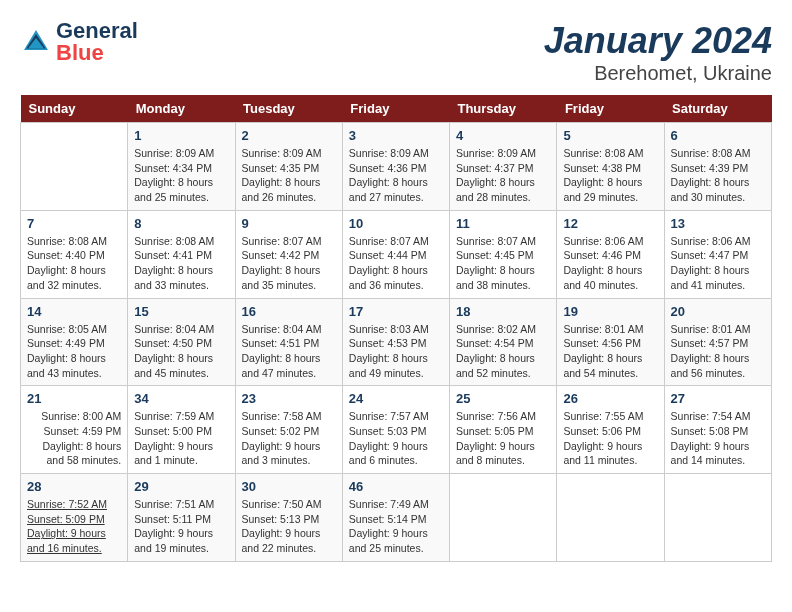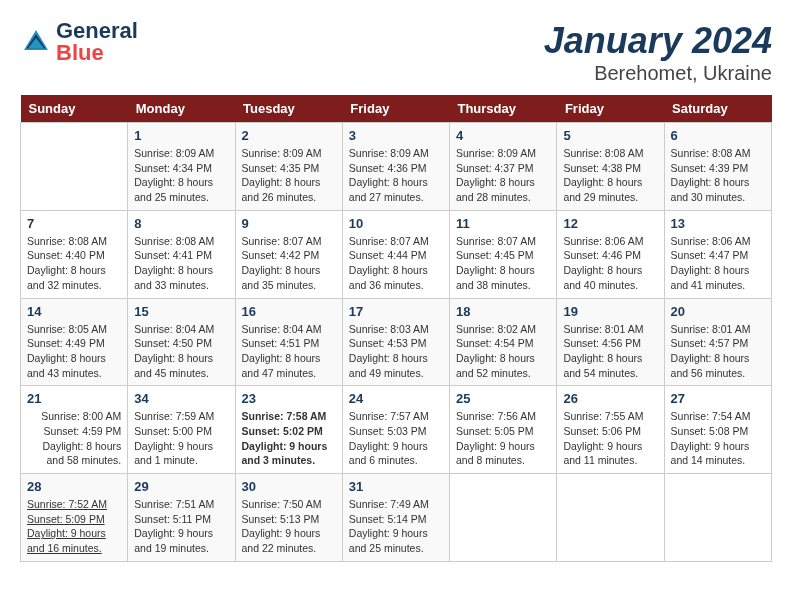--- a/index.html
+++ b/index.html
@@ -279,21 +279,21 @@
         </td>
         <td>
           <span class="day-number">34</span>
           <div class="day-info" style="white-space: pre-line;">Sunrise: 7:59 AM
 Sunset: 5:00 PM
 Daylight: 9 hours
 and 1 minute.</div>
         </td>
         <td>
           <span class="day-number">23</span>
-          <div class="day-info" style="white-space: pre-line; font-weight: bold;">Sunrise: 7:58 AM
+          <div class="day-info" style="white-space: pre-line;">Sunrise: 7:58 AM
 Sunset: 5:02 PM
 Daylight: 9 hours
 and 3 minutes.</div>
         </td>
         <td>
           <span class="day-number">24</span>
           <div class="day-info" style="white-space: pre-line;">Sunrise: 7:57 AM
 Sunset: 5:03 PM
 Daylight: 9 hours
 and 6 minutes.</div>
@@ -336,21 +336,21 @@
 and 19 minutes.</div>
         </td>
         <td>
           <span class="day-number">30</span>
           <div class="day-info" style="white-space: pre-line;">Sunrise: 7:50 AM
 Sunset: 5:13 PM
 Daylight: 9 hours
 and 22 minutes.</div>
         </td>
         <td>
-          <span class="day-number">31</span>
+          <span class="day-number">46</span>
           <div class="day-info" style="white-space: pre-line;">Sunrise: 7:49 AM
 Sunset: 5:14 PM
 Daylight: 9 hours
 and 25 minutes.</div>
         </td>
         <td class="empty-cell"></td>
         <td class="empty-cell"></td>
         <td class="empty-cell"></td>
       </tr>
     </tbody>

